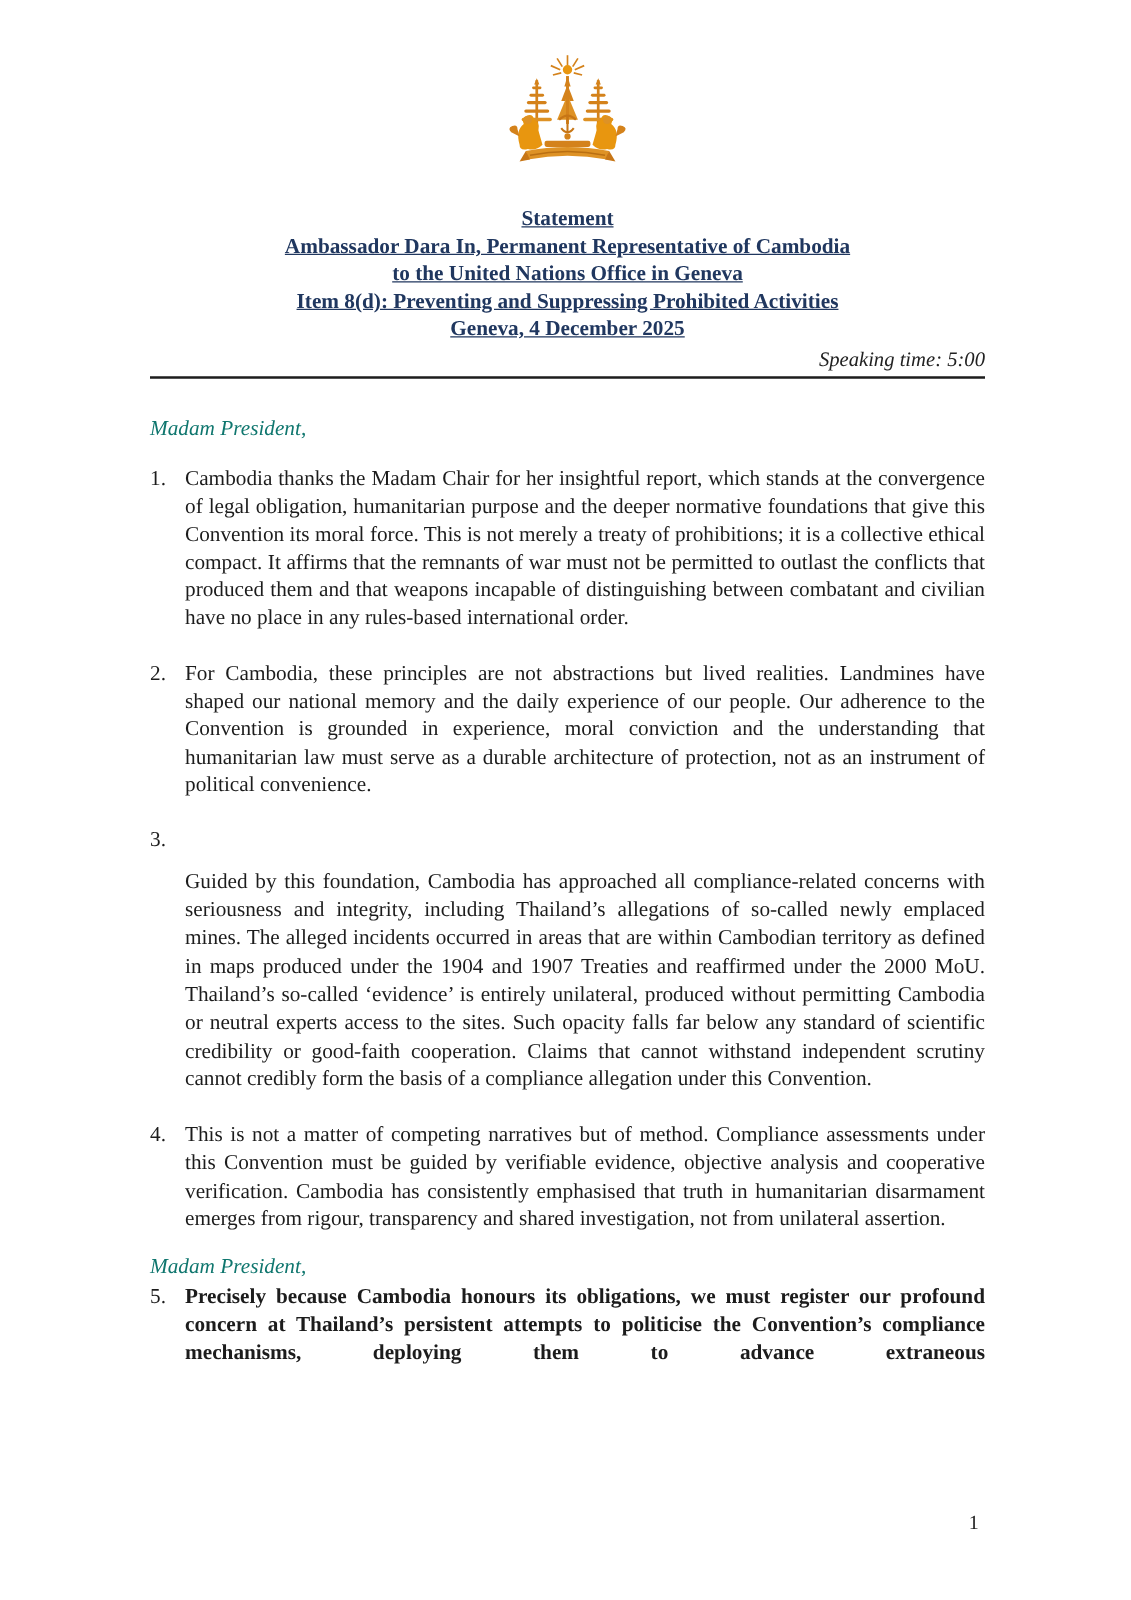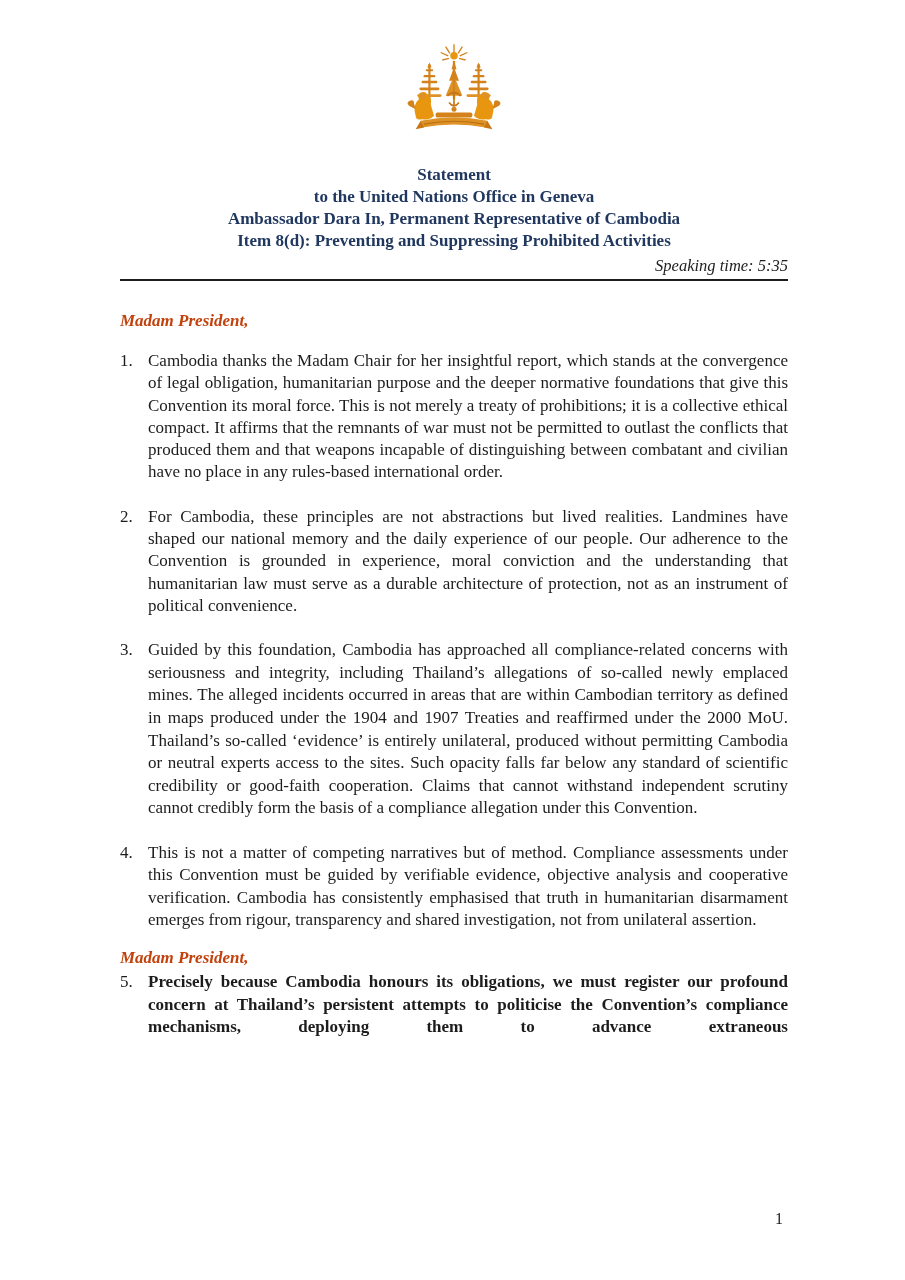--- a/index.html
+++ b/index.html
@@ -23,52 +23,53 @@
     text-align: center;
     height: 92px;
   }
   .title-block {
     margin-top: 28px;
     text-align: center;
     color: #20375f;
     font-weight: bold;
     font-size: 17px;
     line-height: 22px;
+    text-decoration: underline;
   }
   .speaking-time {
     margin-top: 4px;
     text-align: right;
     font-style: italic;
     font-size: 16.5px;
     color: #222222;
     line-height: 20px;
   }
   .rule {
     margin-top: 3px;
     border: 0;
     border-bottom: 2px solid #1d1d1d;
     height: 0;
   }
   .greeting {
-    font-weight: bold;
+    font-weight: normal;
     font-style: italic;
-    color: #c2410c;
+    color: #0f766e;
     font-size: 17px;
     line-height: 22px;
   }
   .greeting-1 { margin-top: 29px; }
   .greeting-2 { margin-top: 16px; }
   .para {
     display: flex;
     margin-top: 22px;
     font-size: 17px;
     line-height: 22.3px;
   }
   .para-1 { margin-top: 18px; }
-  .para-3 .para-text { line-height: 22.6px; }
+  .para-3 .para-text { line-height: 22.6px; margin-top: 33px; }
   .para-5 { margin-top: 2px; }
   .para-num {
     flex: 0 0 28px;
     text-align: left;
   }
   .para-text {
     flex: 1 1 auto;
     text-align: justify;
   }
   .para-5 .para-text { text-align-last: justify; font-weight: bold; }
@@ -151,26 +152,27 @@
           <path d="M20 92 Q60 84 100 92 L98 100 Q60 93 22 100 Z" fill="#de9225"></path>
           <path d="M24 96 Q60 89 96 96" stroke="#b96f12" stroke-width="1.4" fill="none"></path>
           <path d="M20 92 L14 102 L24 100 Z" fill="#c77616"></path>
           <path d="M100 92 L106 102 L96 100 Z" fill="#c77616"></path>
         </g>
       </svg>
     </div>
 
     <div class="title-block">
       <div>Statement</div>
+      <div>Ambassador Dara In, Permanent Representative of Cambodia</div>
       <div>to the United Nations Office in Geneva</div>
-      <div>Ambassador Dara In, Permanent Representative of Cambodia</div>
       <div>Item 8(d): Preventing and Suppressing Prohibited Activities</div>
-    </div>
-
-    <div class="speaking-time">Speaking time: 5:35</div>
+      <div>Geneva, 4 December 2025</div>
+    </div>
+
+    <div class="speaking-time">Speaking time: 5:00</div>
 
     <hr class="rule">
 
     <div class="greeting greeting-1">Madam President,</div>
 
     <div class="para para-1">
       <div class="para-num">1.</div>
       <div class="para-text">Cambodia thanks the Madam Chair for her insightful report, which stands at the convergence of legal obligation, humanitarian purpose and the deeper normative foundations that give this Convention its moral force. This is not merely a treaty of prohibitions; it is a collective ethical compact. It affirms that the remnants of war must not be permitted to outlast the conflicts that produced them and that weapons incapable of distinguishing between combatant and civilian have no place in any rules-based international order.</div>
     </div>
 

